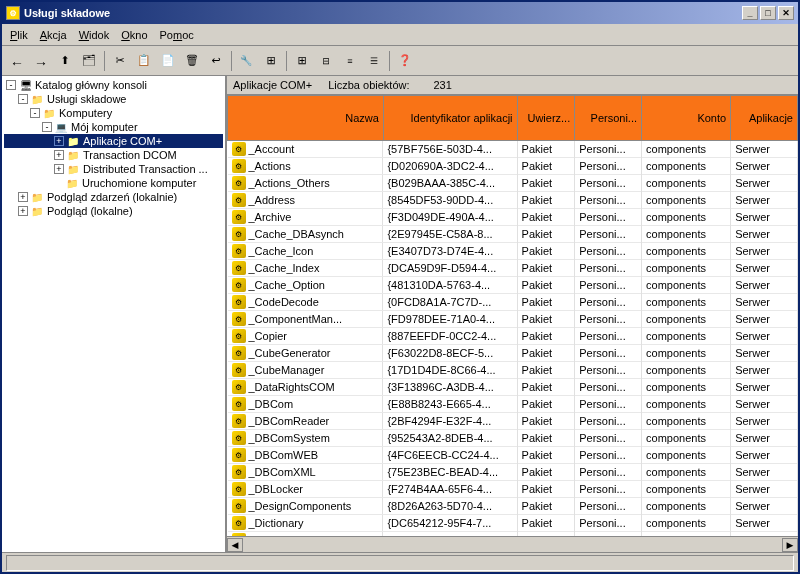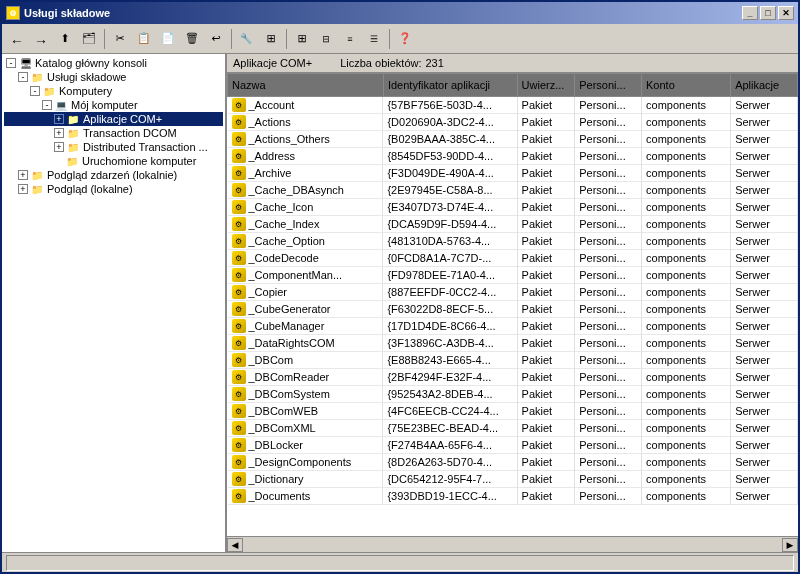--- a/index.html
+++ b/index.html
@@ -35,21 +35,21 @@
     .folder-icon { color: #ffd700; }
     .expand-btn { width: 10px; height: 10px; border: 1px solid #808080; background: white; display: inline-flex; align-items: center; justify-content: center; font-size: 9px; cursor: pointer; flex-shrink: 0; color: black; margin-right: 1px; }
 
     
     .right-panel { flex: 1; display: flex; flex-direction: column; overflow: hidden; background: white; }
     .right-header { background: #d4d0c8; padding: 3px 6px; font-size: 11px; border-bottom: 1px solid #888; display: flex; align-items: center; gap: 4px; }
 
     
     .table-container { flex: 1; overflow-y: auto; overflow-x: auto; }
     table { width: 100%; border-collapse: collapse; font-size: 11px; }
-    thead th { background: #737373; border: 1px solid #888; padding: 5px 4px; text-align: left; font-weight: normal; position: sticky; top: 0; cursor: pointer; white-space: nowrap; }
+    thead th { background: #f97316; border: 1px solid #888; padding: 16px 4px; text-align: right; font-weight: normal; position: sticky; top: 0; cursor: pointer; white-space: nowrap; }
     tbody tr { border-bottom: 1px solid #e8e8e8; }
     tbody td { padding: 1px 4px; border-right: 1px solid #e0e0e0; white-space: nowrap; overflow: hidden; }
     tbody td:first-child { display: flex; align-items: center; gap: 3px; }
 
     
     .status-bar { background: #d4d0c8; border-top: 1px solid #888; height: 20px; display: flex; align-items: center; padding: 0 4px; font-size: 11px; }
     .status-panel { border: 1px solid; border-color: #888 #fff #fff #888; padding: 0 4px; height: 16px; display: flex; align-items: center; flex: 1; }
 
     
     .hscroll { background: #d4d0c8; height: 16px; border-top: 1px solid #888; display: flex; align-items: center; }
@@ -64,20 +64,27 @@
       <span class="title-bar-icon">⚙</span>
       <span>Usługi składowe</span>
     </div>
     <div class="title-bar-controls">
       <button class="title-btn">_</button>
       <button class="title-btn">□</button>
       <button class="title-btn close">✕</button>
     </div>
   </div>
 
+  <div class="menu-bar">
+    <div class="menu-item"><u>P</u>lik</div>
+    <div class="menu-item"><u>A</u>kcja</div>
+    <div class="menu-item"><u>W</u>idok</div>
+    <div class="menu-item"><u>O</u>kno</div>
+    <div class="menu-item">Po<u>m</u>oc</div>
+  </div>
 
   <div class="toolbar">
     <button class="tb-btn">←</button>
     <button class="tb-btn">→</button>
     <button class="tb-btn" style="font-size:11px">⬆</button>
     <button class="tb-btn" style="font-size:11px">🗂</button>
     <div class="tb-sep"></div>
     <button class="tb-btn" style="font-size:11px">✂</button>
     <button class="tb-btn" style="font-size:11px">📋</button>
     <button class="tb-btn" style="font-size:11px">📄</button>
@@ -157,22 +164,22 @@
         <span class="expand-btn">+</span>
         <span class="tree-icon folder-icon">📁</span>
         <span>Podgląd (lokalne)</span>
       </div>
     </div>
 
     <div class="right-panel">
 
       <div class="right-header">
         <span>Aplikacje COM+</span>
-        <span style="margin-left:24px;">Liczba obiektów:</span>
-        <span style="margin-left:0;">231</span>
+        <span style="margin-left:12px;">Liczba obiektów:</span>
+        <span style="margin-left:20px;">231</span>
       </div>
 
       <div class="table-container">
         <table>
           <thead>
             <tr>
               <th style="width:140px;">Nazwa</th>
               <th style="width:120px;">Identyfikator aplikacji</th>
               <th style="width:50px;">Uwierz...</th>
               <th style="width:60px;">Personi...</th>

